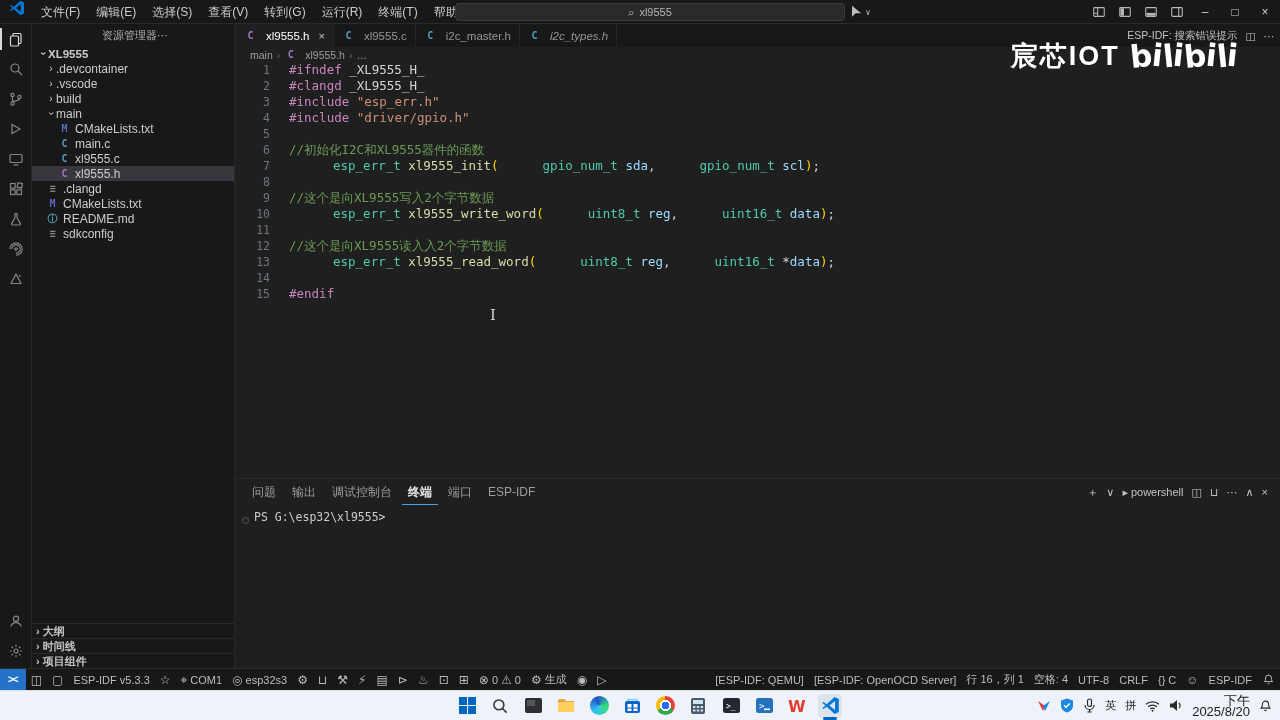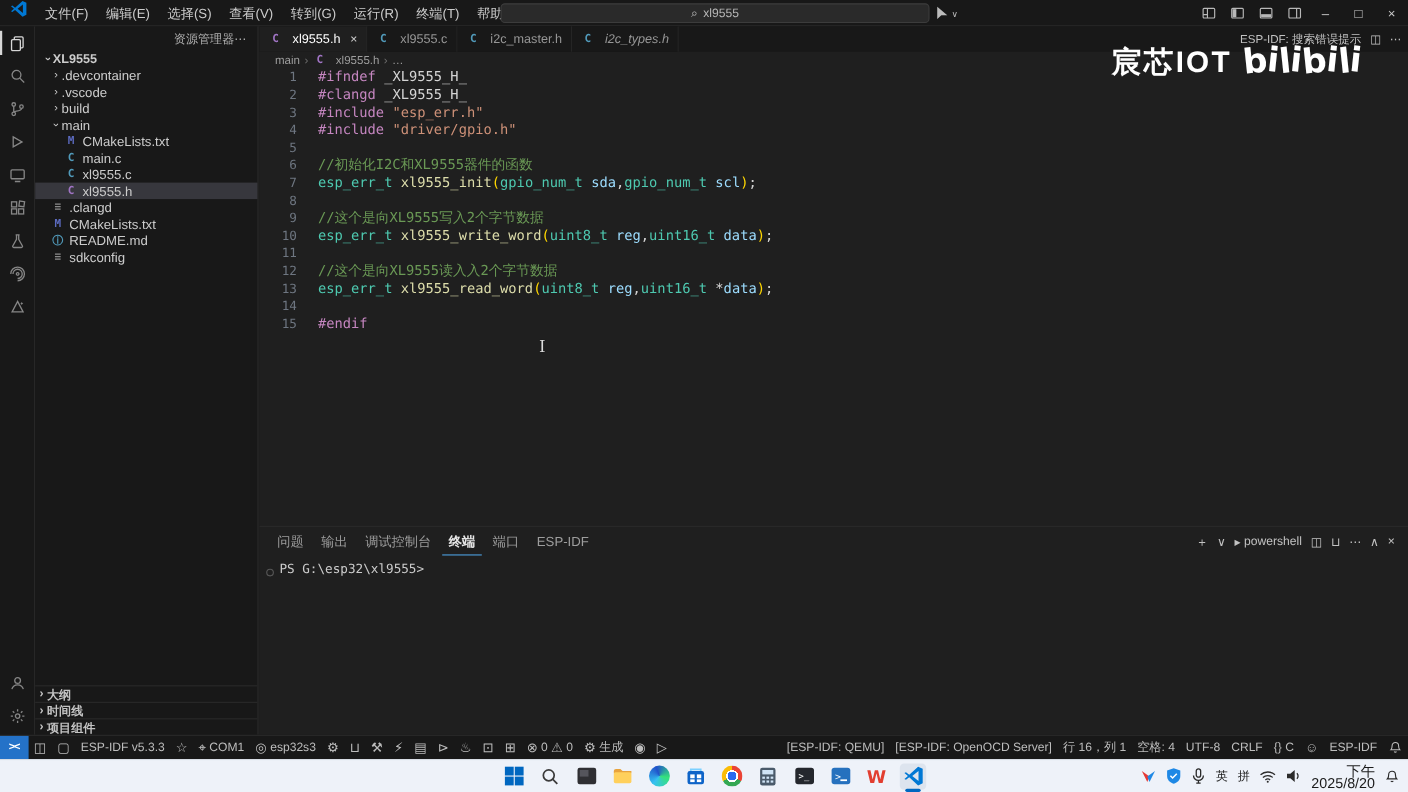--- a/index.html
+++ b/index.html
@@ -23,21 +23,21 @@
 
   
   #workbench { position:absolute; top:24px; left:0; right:0; bottom:52px; }
   #activitybar { position:absolute; left:0; top:0; bottom:0; width:32px; background:#181818; border-right:1px solid #2a2a2a; }
   .act-ic { width:32px; height:30px; display:flex; align-items:center; justify-content:center; color:#868686; position:relative; }
   .act-ic.active { color:#d7d7d7; }
   .act-ic.active::before { content:""; position:absolute; left:0; top:4px; bottom:4px; width:2px; background:#d7d7d7; }
   #act-bottom { position:absolute; bottom:2px; left:0; }
 
   #sidebar { position:absolute; left:32px; top:0; bottom:0; width:203px; background:#181818; border-right:1px solid #2a2a2a; color:#cccccc; }
-  #sb-header { height:22px; display:flex; align-items:center; justify-content:flex-end; padding:0 10px 0 14px; font-size:11px; color:#b0b0b0; }
+  #sb-header { height:22px; display:flex; align-items:center; justify-content:center; padding:0 10px 0 14px; font-size:11px; color:#b0b0b0; }
   .tree-row { height:15px; display:flex; align-items:center; font-size:12px; color:#cccccc; white-space:nowrap; cursor:default; }
   .tree-row.selected { background:#37373d; }
   .tree-row .chev { width:10px; font-size:10px; color:#cccccc; display:inline-block; text-align:center; }
   .chev.down { transform:rotate(90deg); }
   .f-ic { width:13px; margin-right:4px; font-size:10px; font-weight:bold; text-align:center; display:inline-block; font-family:"DejaVu Sans Mono",monospace;}
   .tree-row.bold { font-weight:bold; font-size:11.5px; }
   #sb-sections { position:absolute; bottom:0; left:0; right:0; }
   .sb-section { height:15px; border-top:1px solid #2a2a2a; display:flex; align-items:center; font-size:11px; font-weight:bold; color:#c3c3c3; padding-left:4px; }
 
   
@@ -52,21 +52,21 @@
   #breadcrumb { position:absolute; top:23px; left:0; right:0; height:15px; display:flex; align-items:center;
     font-size:10.5px; color:#9d9d9d; padding-left:14px; gap:4px; }
   #code { position:absolute; top:38px; left:0; right:10px; bottom:0; font-family:"DejaVu Sans Mono",monospace; font-size:12.5px; }
   .code-line { height:16px; line-height:16px; white-space:pre; display:flex; }
   .gutter { width:34px; text-align:right; color:#6e7681; padding-right:0; flex:none; font-size:11.5px; }
   .line-text { padding-left:19px; position:relative; }
   .tok-pp  { color:#c586c0; }
   .tok-pln { color:#d4d4d4; }
   .tok-str { color:#ce9178; }
   .tok-cmt { color:#6a9955; }
-  .tok-typ { color:#4ec9b0; }
+  .tok-typ { color:#4ec9b0;margin-left:44px; }
   .tok-fn  { color:#dcdcaa; }
   .tok-par { color:#9cdcfe; }
   .tok-gold{ color:#ffd700; }
   .code-line.cursor-line .line-text::before { content:""; position:absolute; left:19px; top:1px; width:1.5px; height:14px; background:#d4d4d4; }
   .code-line.cursor-line .gutter { color:#cccccc; }
   #watermark { position:absolute; top:14px; right:42px; color:#ffffff; display:flex; align-items:flex-start; gap:10px; z-index:30; }
   #wm-cn { font-size:27px; font-weight:bold; letter-spacing:2px; }
   #wm-bili { font-size:31px; font-weight:bold; font-family:"DejaVu Sans",sans-serif; display:flex; }
   #wm-bili span { display:inline-block; }
   #wm-bili span:nth-child(odd) { transform:rotate(-6deg); }

